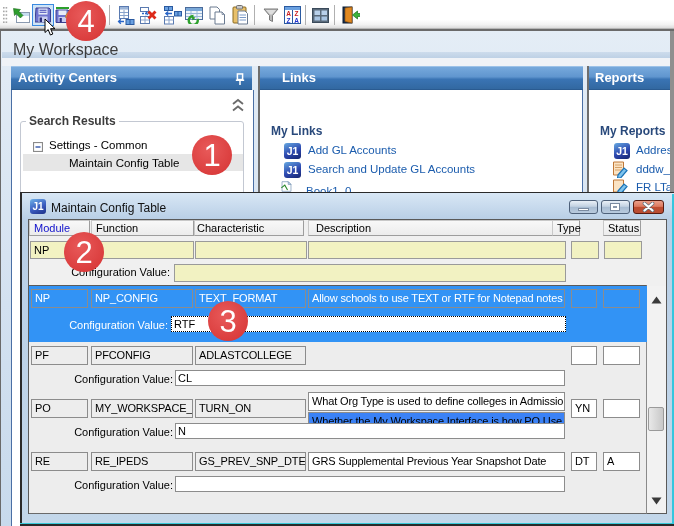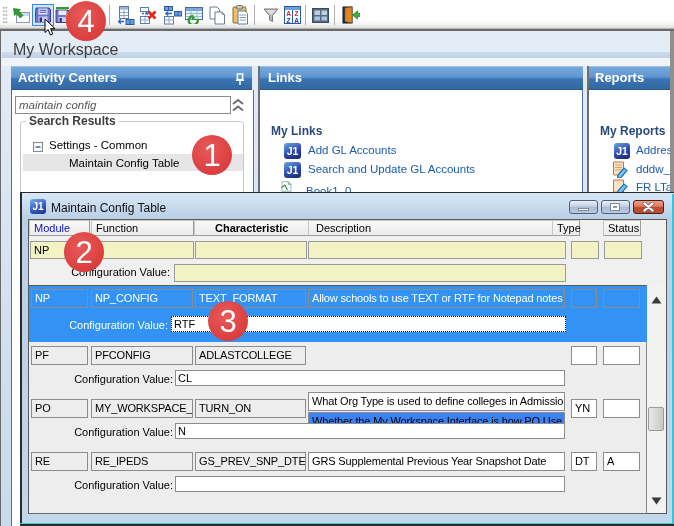--- a/index.html
+++ b/index.html
@@ -196,23 +196,20 @@
      <svg style="position:absolute;right:7px;top:7px" width="10" height="13" viewBox="0 0 10 14">
         <g stroke="#fff" stroke-width="1.6" fill="none">
           <rect x="2.2" y="1" width="5.6" height="6"></rect>
           <line x1="0.5" y1="7.8" x2="9.5" y2="7.8"></line>
           <line x1="5" y1="8" x2="5" y2="13"></line>
         </g>
      </svg>
   </div>
   <div class="abs panel" style="left:11px;top:90px;width:241px;height:436px;border-bottom:none;"></div>
 
-  <div class="abs" style="left:15px;top:96px;width:211px;height:16px;background:#fff;
-       border:1px solid #8a8a8a;font-size:11.5px;font-style:italic;color:#555;
-       line-height:16px;padding-left:3px;">maintain config</div>
   <svg class="abs" style="left:230px;top:98px" width="16" height="15" viewBox="0 0 16 15">
     <g stroke="#6b6b6b" stroke-width="1.8" fill="none">
       <polyline points="3,6 8,2 13,6"></polyline>
       <polyline points="3,12.5 8,8.5 13,12.5"></polyline>
     </g>
   </svg>
 
   <div class="abs" style="left:20px;top:121px;width:222px;height:391px;
        border:1px solid #c3c8d2;border-radius:3px;"></div>
   <div class="abs" style="left:26px;top:114px;background:#fff;padding:0 3px;
@@ -221,21 +218,21 @@
   <svg class="abs" style="left:33px;top:142px" width="10" height="10">
      <rect x="0.5" y="0.5" width="9" height="9" fill="#fff" stroke="#8a8a8a" stroke-width="1.2"></rect>
      <line x1="2.5" y1="5" x2="7.5" y2="5" stroke="#3355aa" stroke-width="1.4"></line>
   </svg>
   <div class="abs t11" style="left:49px;top:139px;font-size:11.5px;">Settings - Common</div>
   <div class="abs" style="left:23px;top:154px;width:220px;height:17px;background:#e6e6e6;"></div>
   <div class="abs t11" style="left:69px;top:157px;font-size:11.5px;">Maintain Config Table</div>
 
   <div class="abs phead" style="left:258px;top:66px;width:325px;height:24px;
        border-left:2px solid #6e6e6e;box-sizing:border-box;">
-     <span style="position:absolute;left:8px;top:4px;">Links</span>
+     <span style="position:absolute;left:22px;top:4px;">Links</span>
   </div>
   <div class="abs panel" style="left:258px;top:90px;width:322px;height:424px;
        border-left:2px solid #6e6e6e;"></div>
   <div class="abs navy" style="left:271px;top:124px;">My Links</div>
   <div class="abs j1" style="left:284px;top:143px;width:17px;height:16px;
        font-size:10.5px;line-height:16px;">J1</div>
   <div class="abs link" style="left:308px;top:144px;">Add GL Accounts</div>
   <div class="abs j1" style="left:284px;top:162px;width:17px;height:16px;
        font-size:10.5px;line-height:16px;">J1</div>
   <div class="abs link" style="left:308px;top:163px;">Search and Update GL Accounts</div>
@@ -303,21 +300,21 @@
     <path d="M3.5 1.5 L11.5 8.5 M11.5 1.5 L3.5 8.5" stroke="#5a6a78" stroke-width="3.6" fill="none" stroke-linecap="round"></path>
     <path d="M3.5 1.5 L11.5 8.5 M11.5 1.5 L3.5 8.5" stroke="#fff" stroke-width="2.2" fill="none" stroke-linecap="round"></path>
   </svg>
 
   <div class="abs" style="left:28px;top:219px;width:639px;height:295px;background:#f0f0f0;
        border:1px solid #5a5a5a;box-sizing:border-box;"></div>
   <div id="grid">
 
     <div class="hdr" style="left:29px;top:220px;width:55px;color:#1111cc;">Module</div>
     <div class="hdr" style="left:91px;top:220px;width:97px;">Function</div>
-    <div class="hdr" style="left:194px;top:220px;width:106px;padding-left:20px;font-weight:bold;">Characteristic</div>
+    <div class="hdr" style="left:194px;top:220px;width:106px;padding-left:2px;">Characteristic</div>
     <div class="hdr" style="left:308px;top:220px;width:250px;padding-left:7px;">Description</div>
     <div class="hdr" style="left:552px;top:220px;width:22px;text-align:right;">Type</div>
     <div class="hdr" style="left:603px;top:220px;width:32px;">Status</div>
 
     <div class="ycell" style="left:30px;top:241px;width:59px;font-size:11px;
          line-height:16px;padding-left:3px;">NP</div>
     <div class="ycell" style="left:92px;top:241px;width:100px;"></div>
     <div class="ycell" style="left:195px;top:241px;width:110px;"></div>
     <div class="ycell" style="left:308px;top:241px;width:256px;"></div>
     <div class="ycell" style="left:571px;top:241px;width:26px;"></div>

